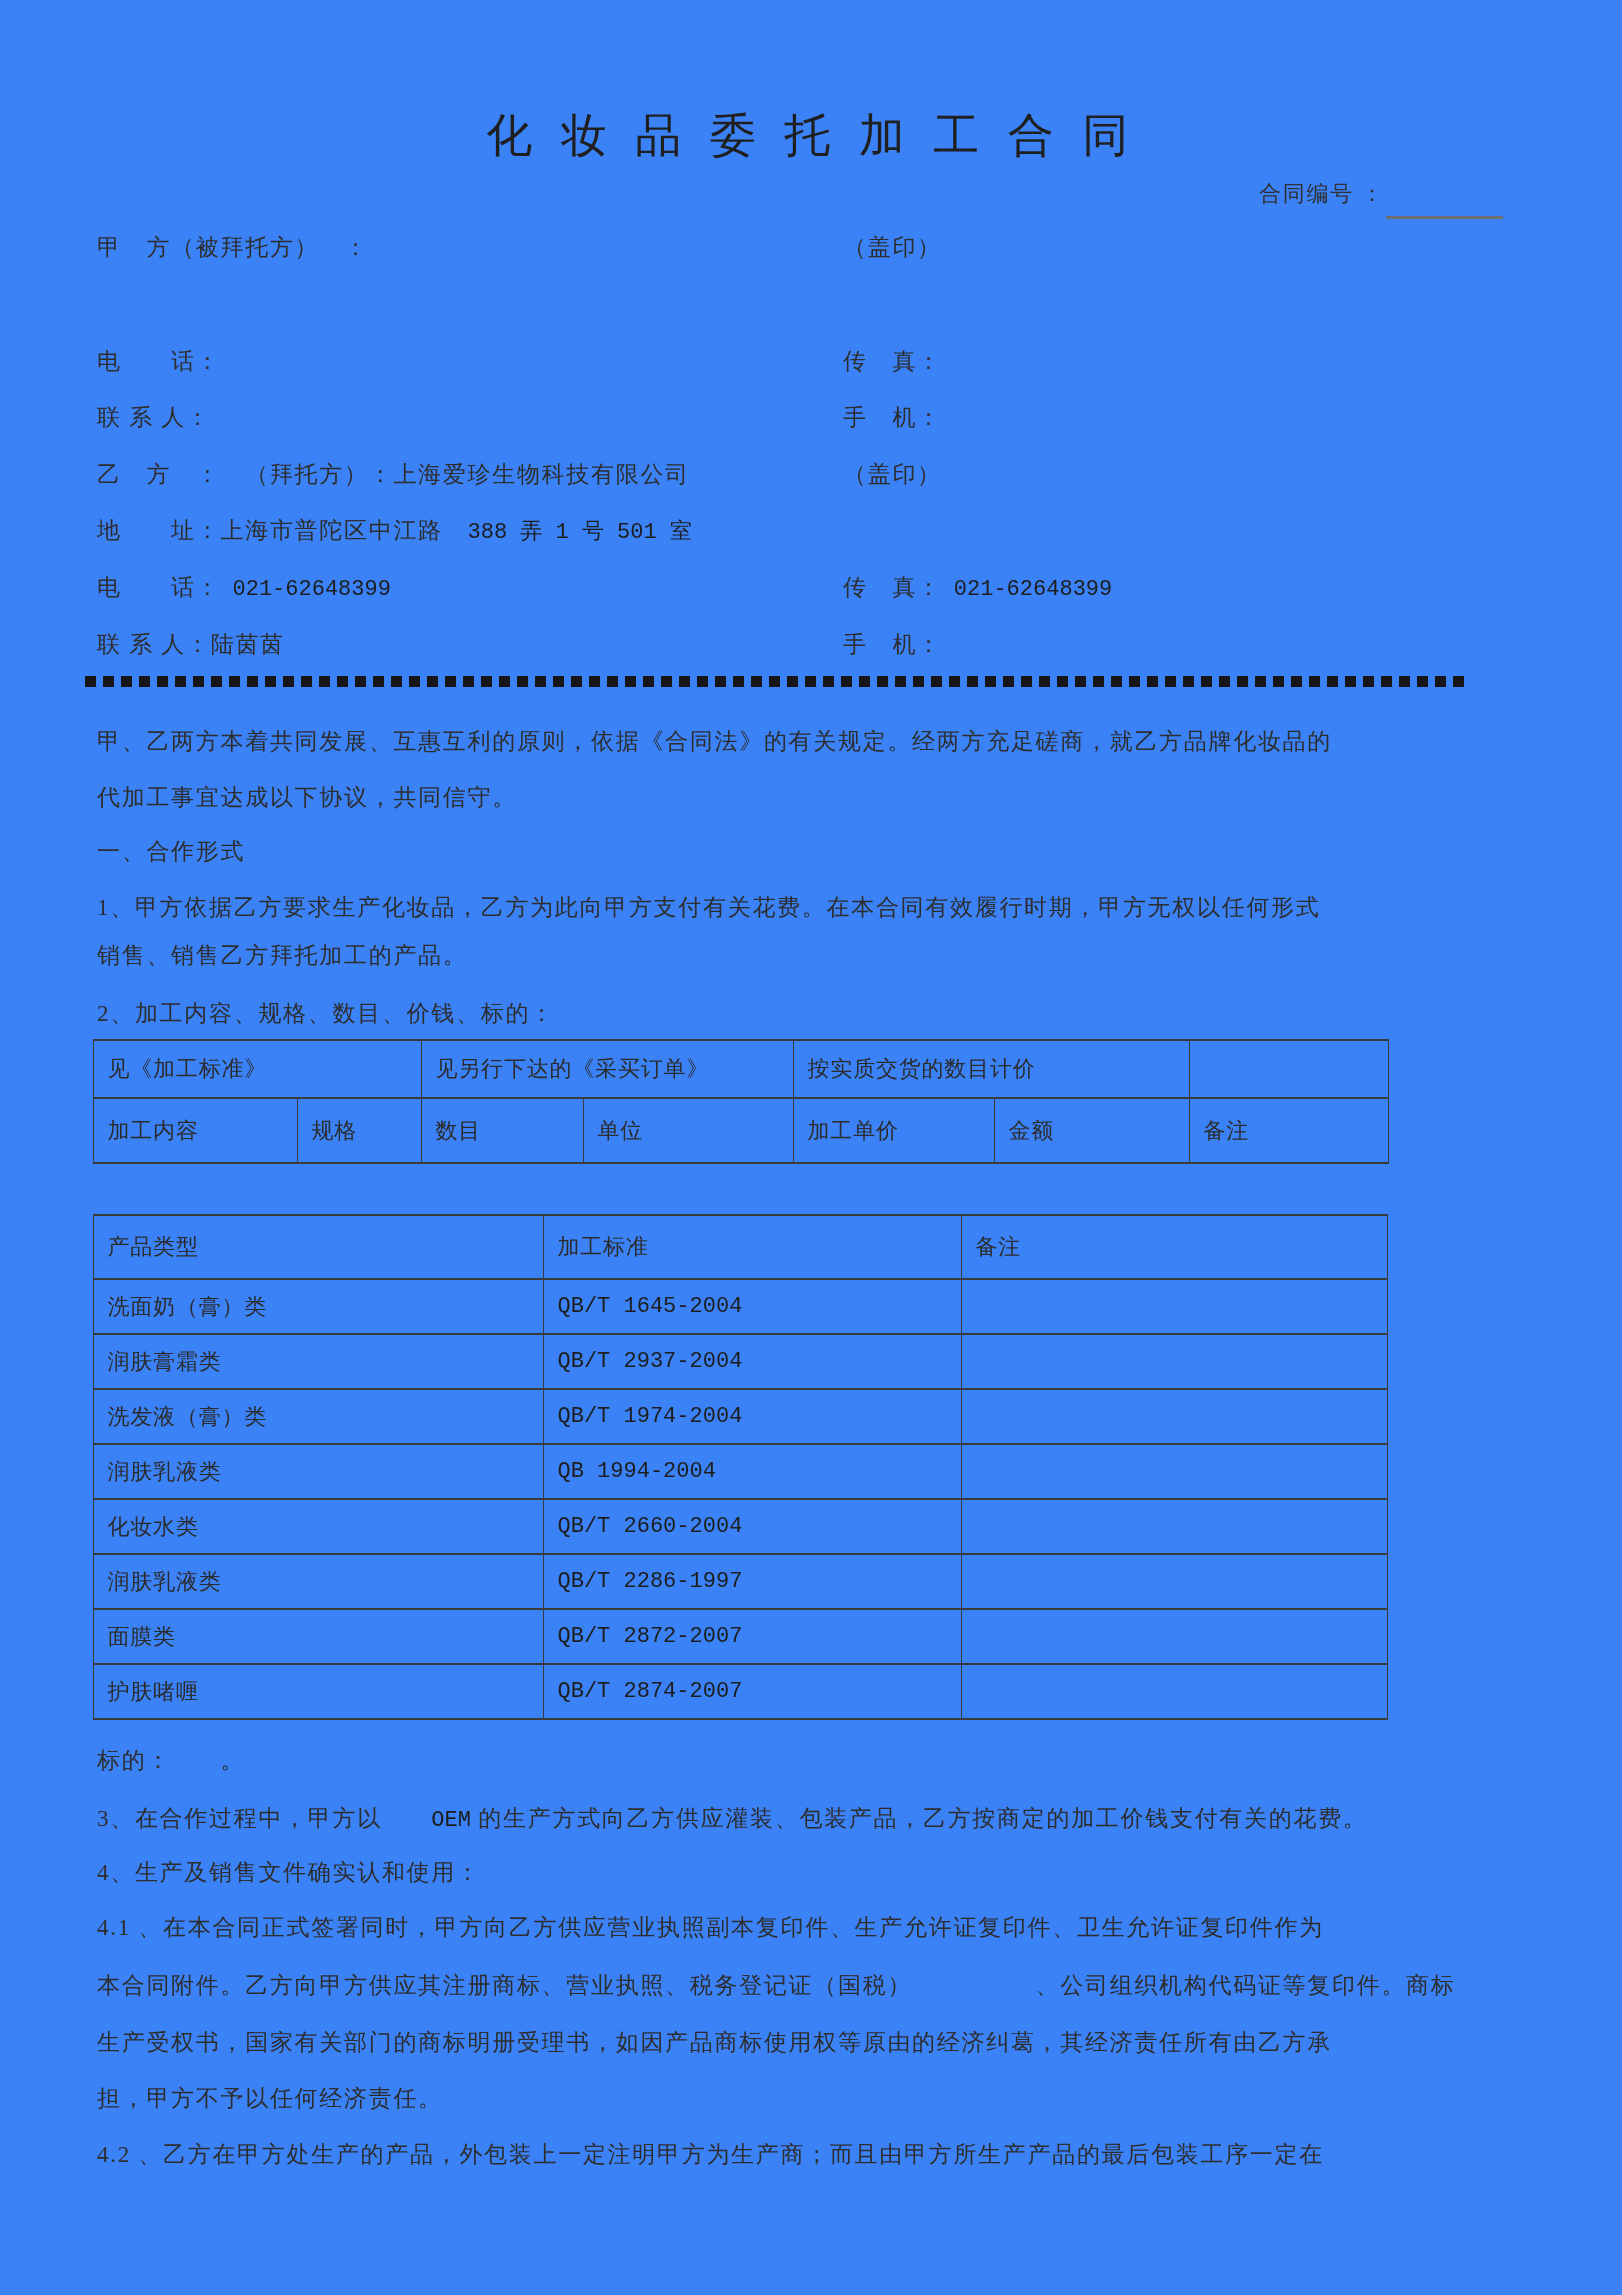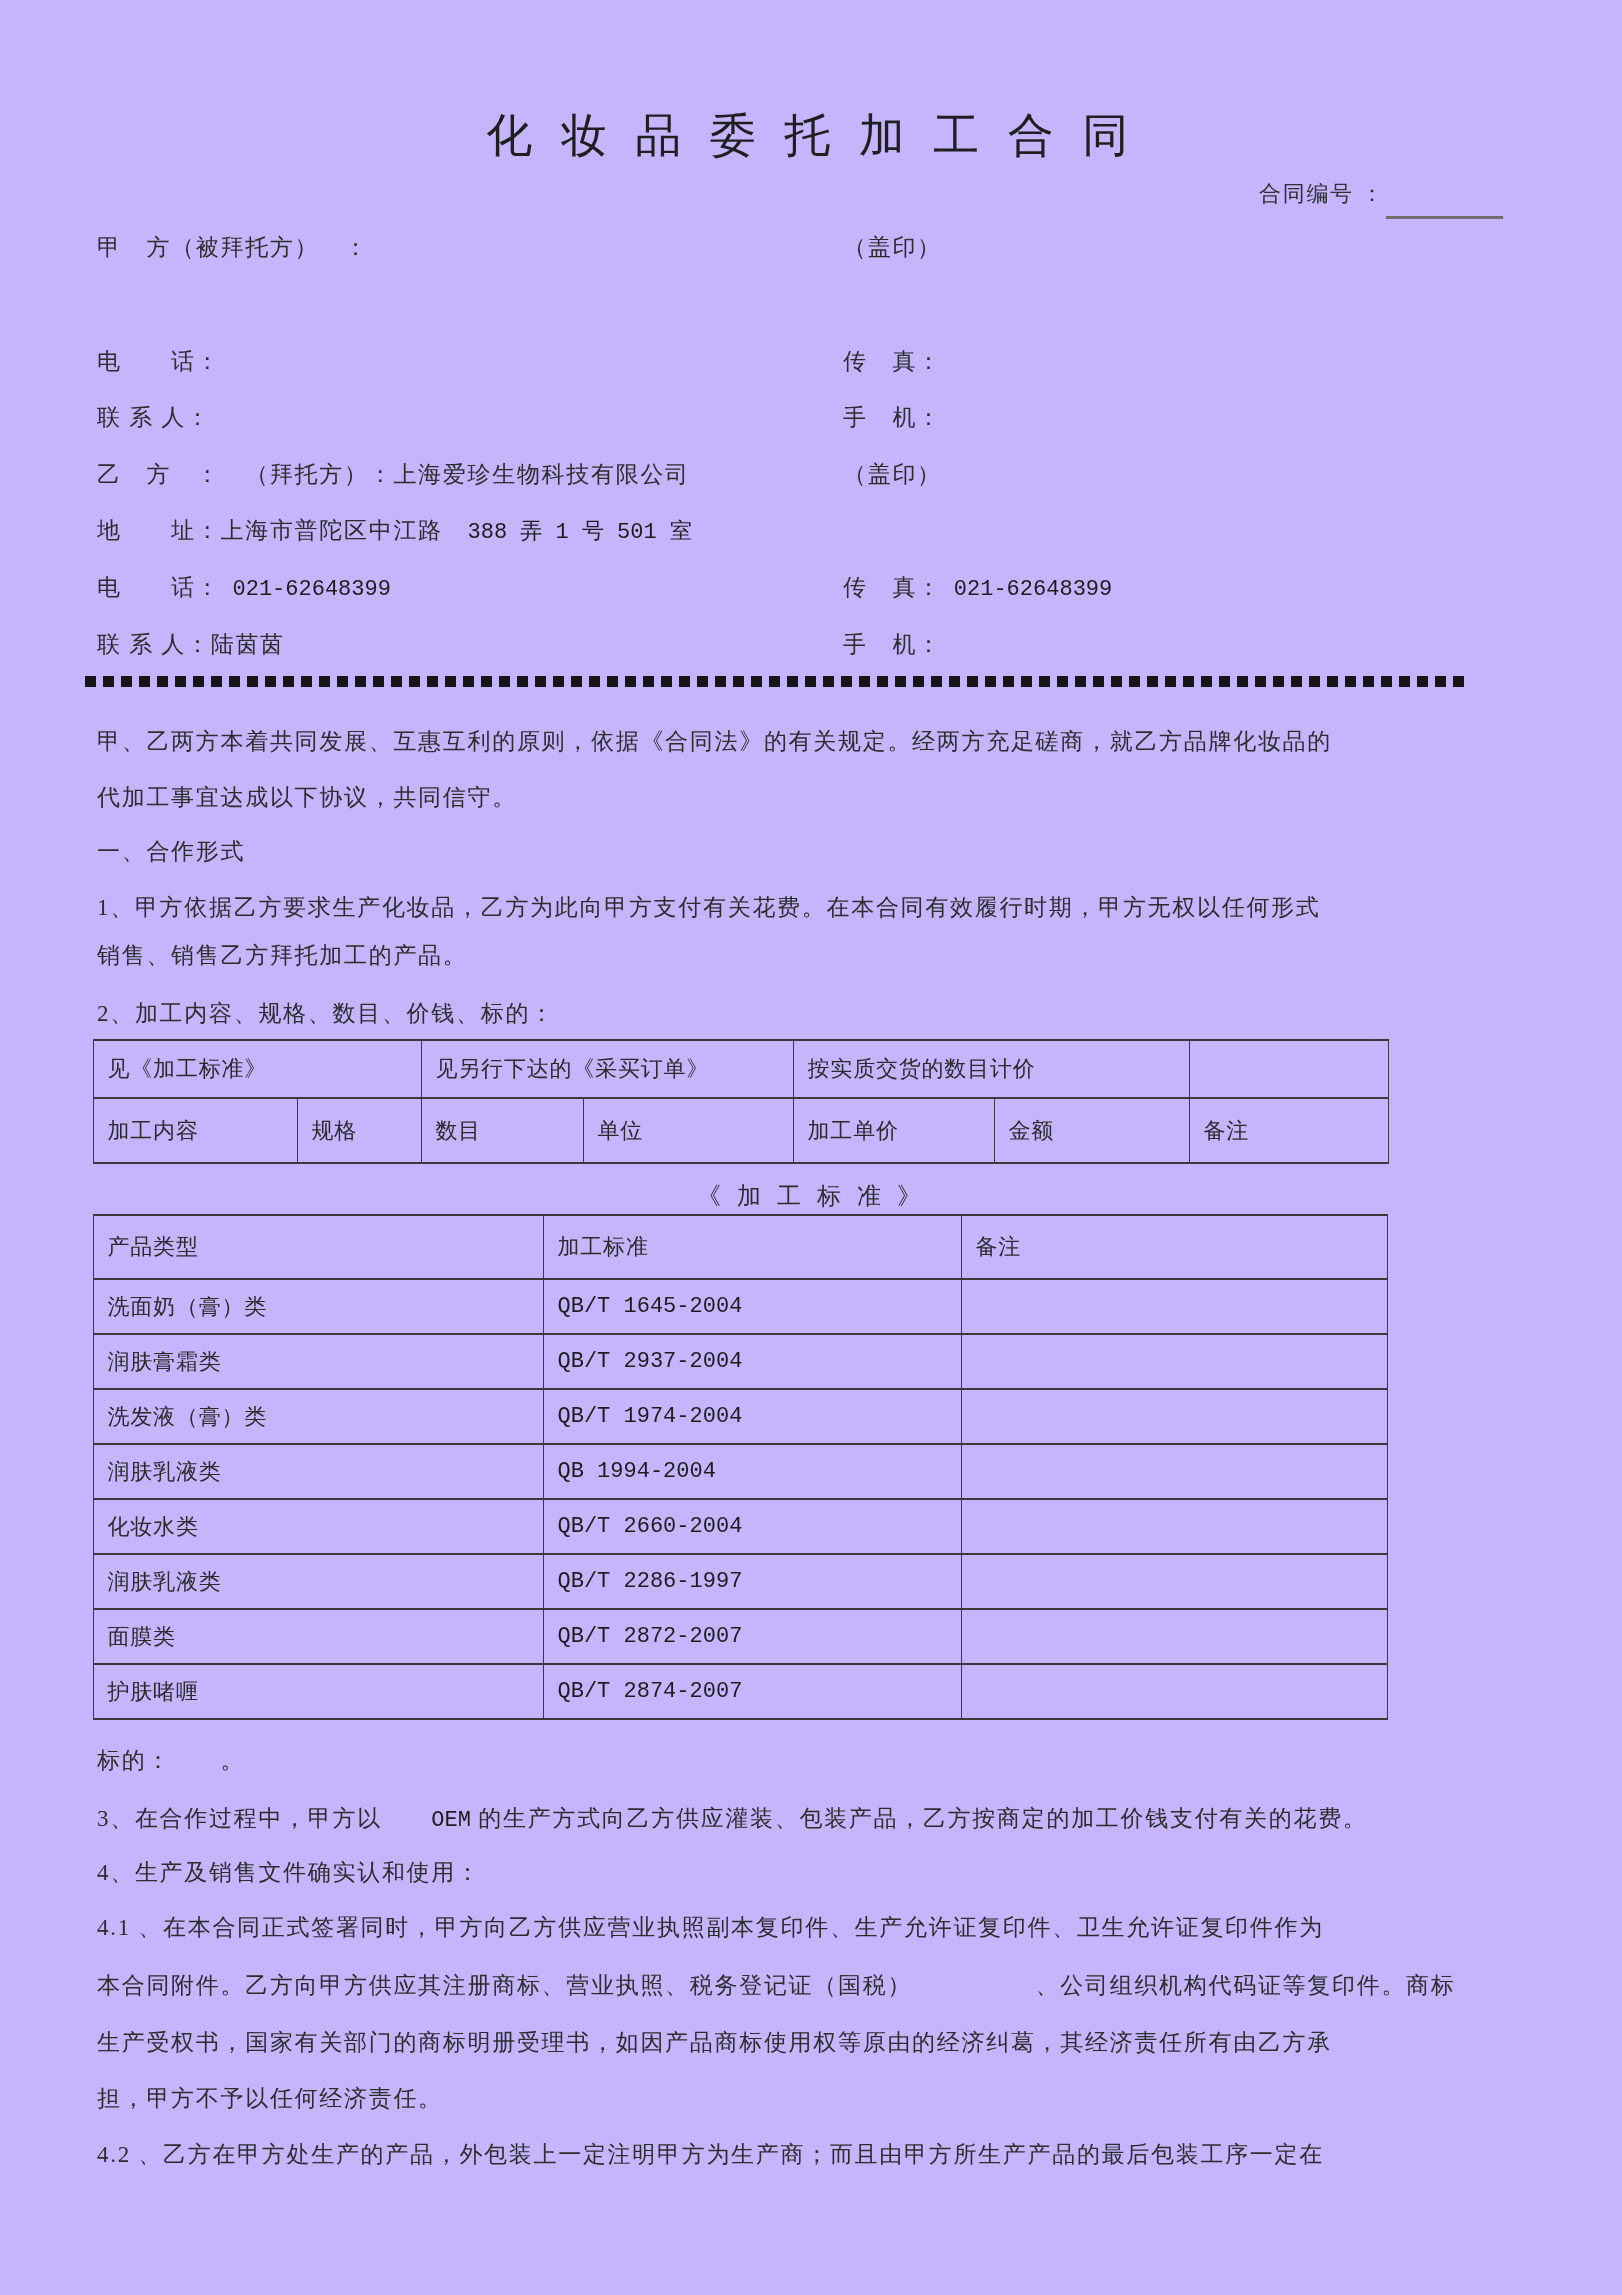--- a/index.html
+++ b/index.html
@@ -1,20 +1,20 @@
 <!DOCTYPE html>
 <html style="font-size:13.5px"><head>
 <meta charset="utf-8">
 <style>
   html,body{margin:0;padding:0;background:#ffffff;}
   #page{
     position:relative;
     width:1623px;
     height:2295px;
-    background:#c4b5fd;
+    background:#3b82f6;
     font-family:"Liberation Serif","DejaVu Serif",serif;
     color:#2a2a2a;
     overflow:hidden;
   }
   .doc-title{
     position:absolute;
     top:105px; left:0; width:100%;
     text-align:center;
     font-size:46px;
     letter-spacing:8.5px;
@@ -157,21 +157,20 @@
       <th>规格</th>
       <th>数目</th>
       <th>单位</th>
       <th>加工单价</th>
       <th>金额</th>
       <th>备注</th>
     </tr>
   </tbody>
     </table>
 
-  <div class="std-heading">《 加 工 标 准 》</div>
 
   <table class="grid" style="top:1214px">
     <colgroup>
       <col style="width:450px">
         <col style="width:418px">
         <col style="width:426px">
     </colgroup>
     <tbody>
         <tr style="height:64px">
       <th>产品类型</th>

